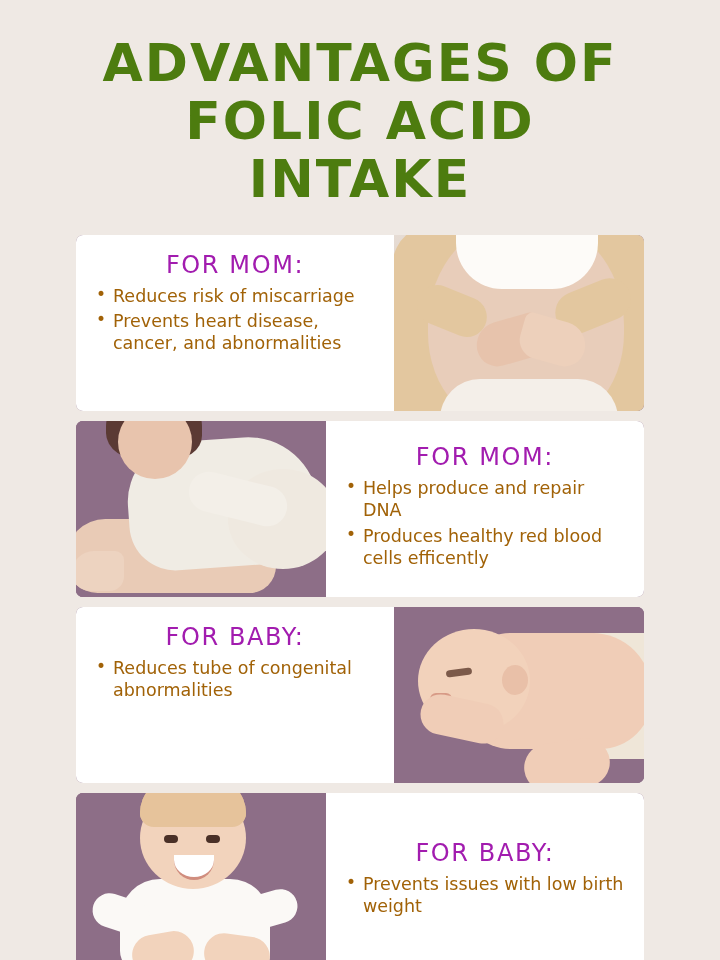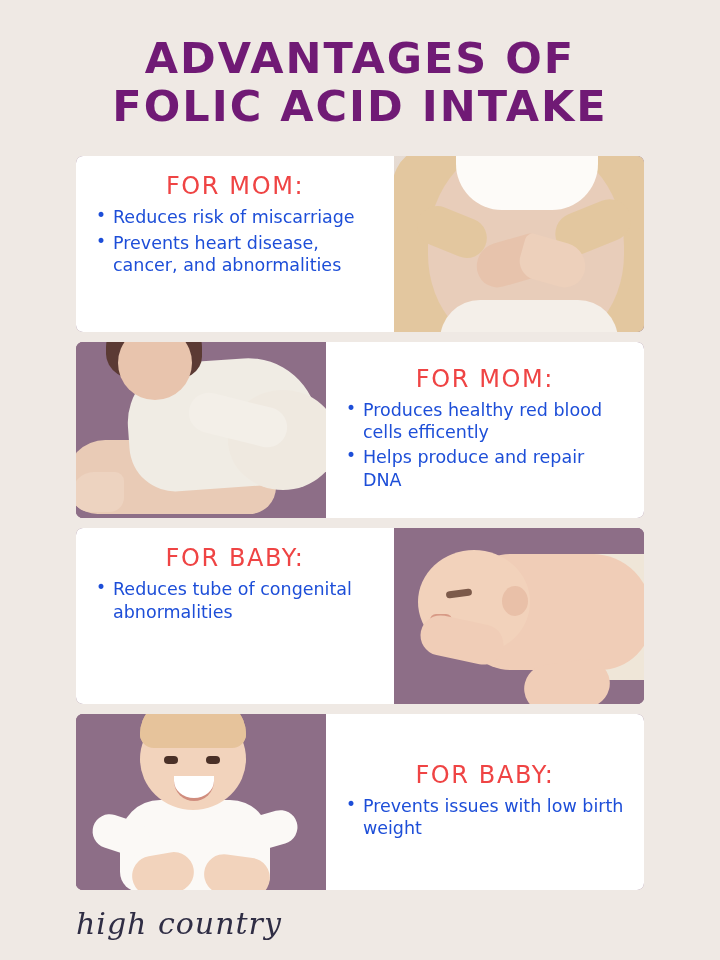--- a/index.html
+++ b/index.html
@@ -20,24 +20,24 @@
     height: 960px;
     background: #efe9e4;
     box-sizing: border-box;
     padding: 34px 76px 0 76px;
     position: relative;
   }
 
   
   .title {
     text-align: center;
-    color: #701a75;
+    color: #4d7c0f;
     font-family: "DejaVu Sans", sans-serif;
     font-weight: 700;
-    font-size: 43px;
+    font-size: 52px;
     line-height: 1.12;
     letter-spacing: 2.0px;
     margin: 0 0 26px 0;
     white-space: pre-line;
   }
 
   
   .rows {
     display: flex;
     flex-direction: column;
@@ -75,35 +75,35 @@
     position: relative;
     overflow: hidden;
     background: #8d6e87;
   }
   .row.reverse .panel-img {
     order: 1;
   }
 
   .heading {
     text-align: center;
-    color: #ef4444;
+    color: #a21caf;
     font-size: 24px;
     letter-spacing: 1.6px;
     font-family: "DejaVu Sans", sans-serif;
     font-weight: 400;
     margin: 2px 0 6px 0;
   }
 
   ul.bullets {
     list-style: none;
     margin: 0;
     padding: 0 0 0 2px;
   }
   ul.bullets li {
-    color: #1d4ed8;
+    color: #a16207;
     font-size: 17.5px;
     line-height: 1.27;
     margin-bottom: 3px;
     padding-left: 17px;
     position: relative;
     font-family: "DejaVu Sans", sans-serif;
   }
   ul.bullets li:before {
     content: "\2022";
     position: absolute;
@@ -212,22 +212,22 @@
           <div class="r1-hand-l"></div>
           <div class="r1-hand-r"></div>
         </div>
       </div>
     </div>
 
     <div class="row reverse center-text">
       <div class="panel-text">
         <div class="heading">FOR MOM:</div>
         <ul class="bullets indent-list">
+          <li>Helps produce and repair DNA</li>
           <li>Produces healthy red blood cells efficently</li>
-          <li>Helps produce and repair DNA</li>
         </ul>
       </div>
       <div class="panel-img">
         <div class="art">
           <div class="r2-bg"></div>
           <div class="r2-leg"></div>
           <div class="r2-foot"></div>
           <div class="r2-body"></div>
           <div class="r2-belly2"></div>
           <div class="r2-hair"></div>

